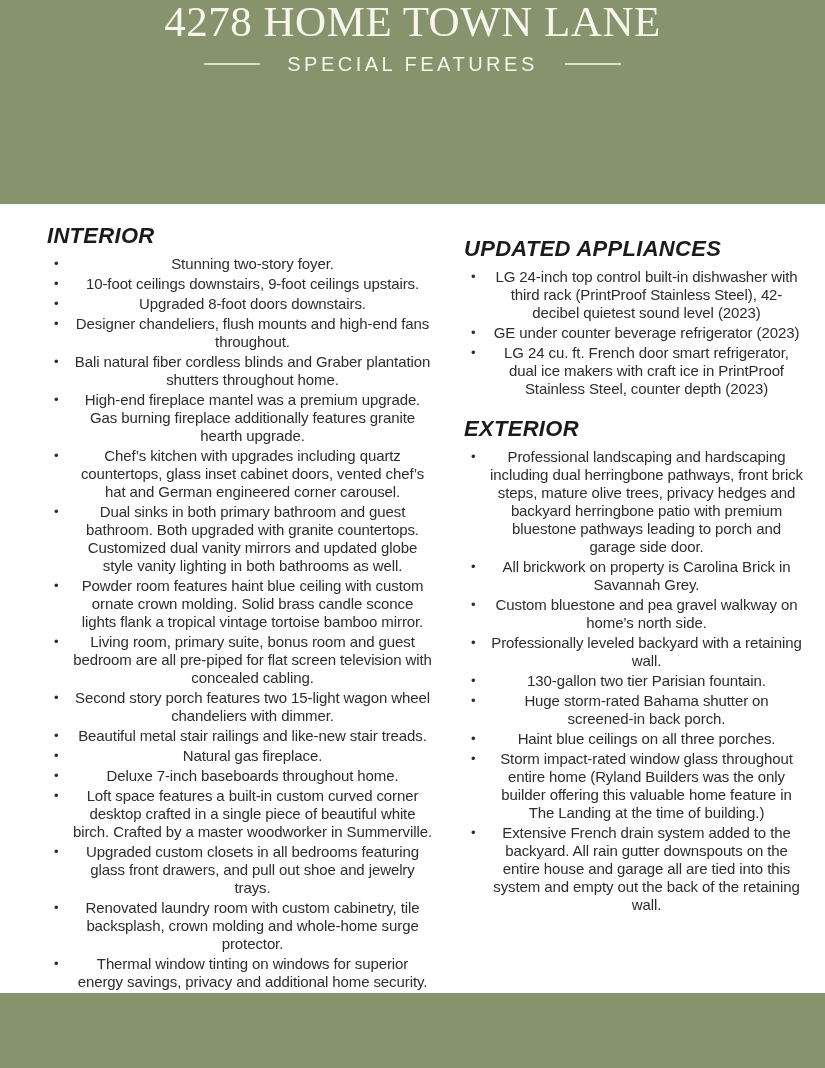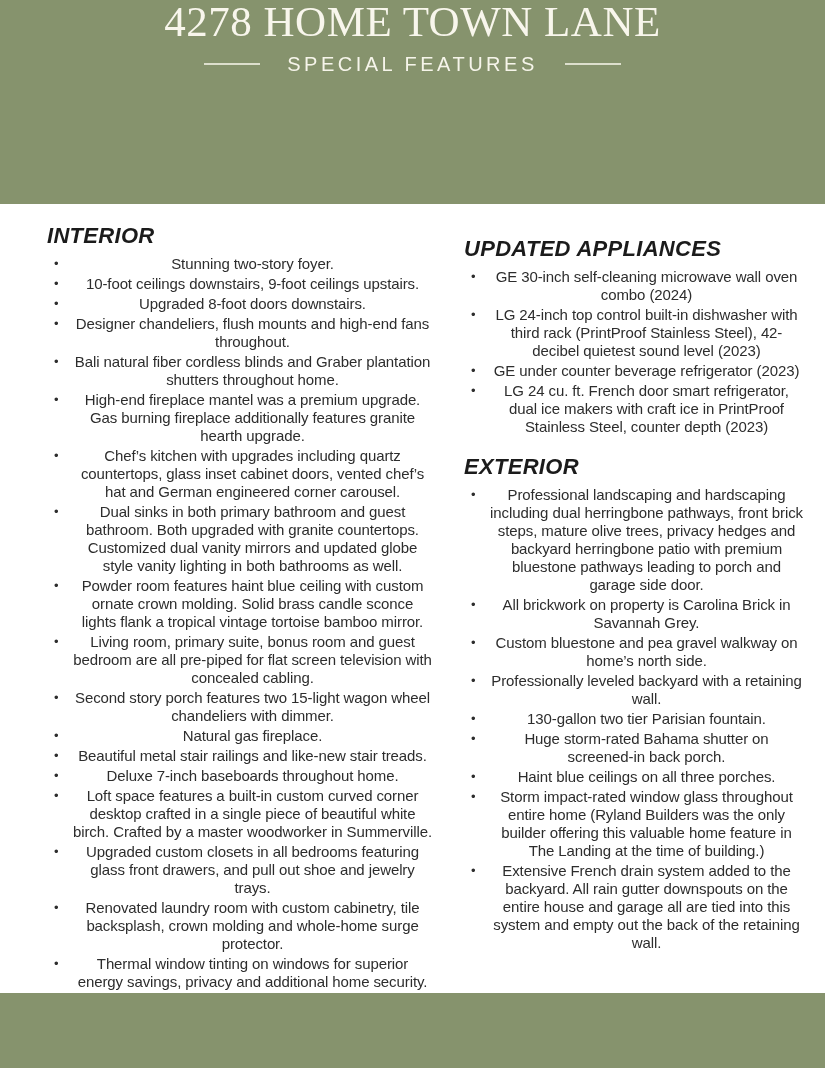--- a/index.html
+++ b/index.html
@@ -137,36 +137,35 @@
             <li class="feature-item">10-foot ceilings downstairs, 9-foot ceilings upstairs.</li>
             <li class="feature-item">Upgraded 8-foot doors downstairs.</li>
             <li class="feature-item">Designer chandeliers, flush mounts and high-end fans throughout.</li>
             <li class="feature-item">Bali natural fiber cordless blinds and Graber plantation shutters throughout home.</li>
             <li class="feature-item">High-end fireplace mantel was a premium upgrade. Gas burning fireplace additionally features granite hearth upgrade.</li>
             <li class="feature-item">Chef’s kitchen with upgrades including quartz countertops, glass inset cabinet doors, vented chef’s hat and German engineered corner carousel.</li>
             <li class="feature-item">Dual sinks in both primary bathroom and guest bathroom. Both upgraded with granite countertops. Customized dual vanity mirrors and updated globe style vanity lighting in both bathrooms as well.</li>
             <li class="feature-item">Powder room features haint blue ceiling with custom ornate crown molding. Solid brass candle sconce lights flank a tropical vintage tortoise bamboo mirror.</li>
             <li class="feature-item">Living room, primary suite, bonus room and guest bedroom are all pre-piped for flat screen television with concealed cabling.</li>
             <li class="feature-item">Second story porch features two 15-light wagon wheel chandeliers with dimmer.</li>
+            <li class="feature-item">Beautiful metal stair railings and like-new stair treads.</li>
             <li class="feature-item">Natural gas fireplace.</li>
-            <li class="feature-item">Beautiful metal stair railings and like-new stair treads.</li>
             <li class="feature-item">Deluxe 7-inch baseboards throughout home.</li>
             <li class="feature-item">Loft space features a built-in custom curved corner desktop crafted in a single piece of beautiful white birch. Crafted by a master woodworker in Summerville.</li>
             <li class="feature-item">Upgraded custom closets in all bedrooms featuring glass front drawers, and pull out shoe and jewelry trays.</li>
             <li class="feature-item">Renovated laundry room with custom cabinetry, tile backsplash, crown molding and whole-home surge protector.</li>
             <li class="feature-item">Thermal window tinting on windows for superior energy savings, privacy and additional home security.</li>
             <li class="feature-item">Tankless water heater.</li>
           </ul>
   </section>
 </div>
     <div class="col col-right">
   <section class="section">
     <h2 class="section-heading">UPDATED APPLIANCES</h2>
     <ul class="feature-list">
-            <li class="feature-item">GE 30-inch self-cleaning microwave wall oven combo (2024)</li>
             <li class="feature-item">LG 24-inch top control built-in dishwasher with third rack (PrintProof Stainless Steel), 42-decibel quietest sound level (2023)</li>
             <li class="feature-item">GE under counter beverage refrigerator (2023)</li>
             <li class="feature-item">LG 24 cu. ft. French door smart refrigerator, dual ice makers with craft ice in PrintProof Stainless Steel, counter depth (2023)</li>
           </ul>
   </section>
 
   <section class="section">
     <h2 class="section-heading">EXTERIOR</h2>
     <ul class="feature-list">
             <li class="feature-item">Professional landscaping and hardscaping including dual herringbone pathways, front brick steps, mature olive trees, privacy hedges and backyard herringbone patio with premium bluestone pathways leading to porch and garage side door.</li>

